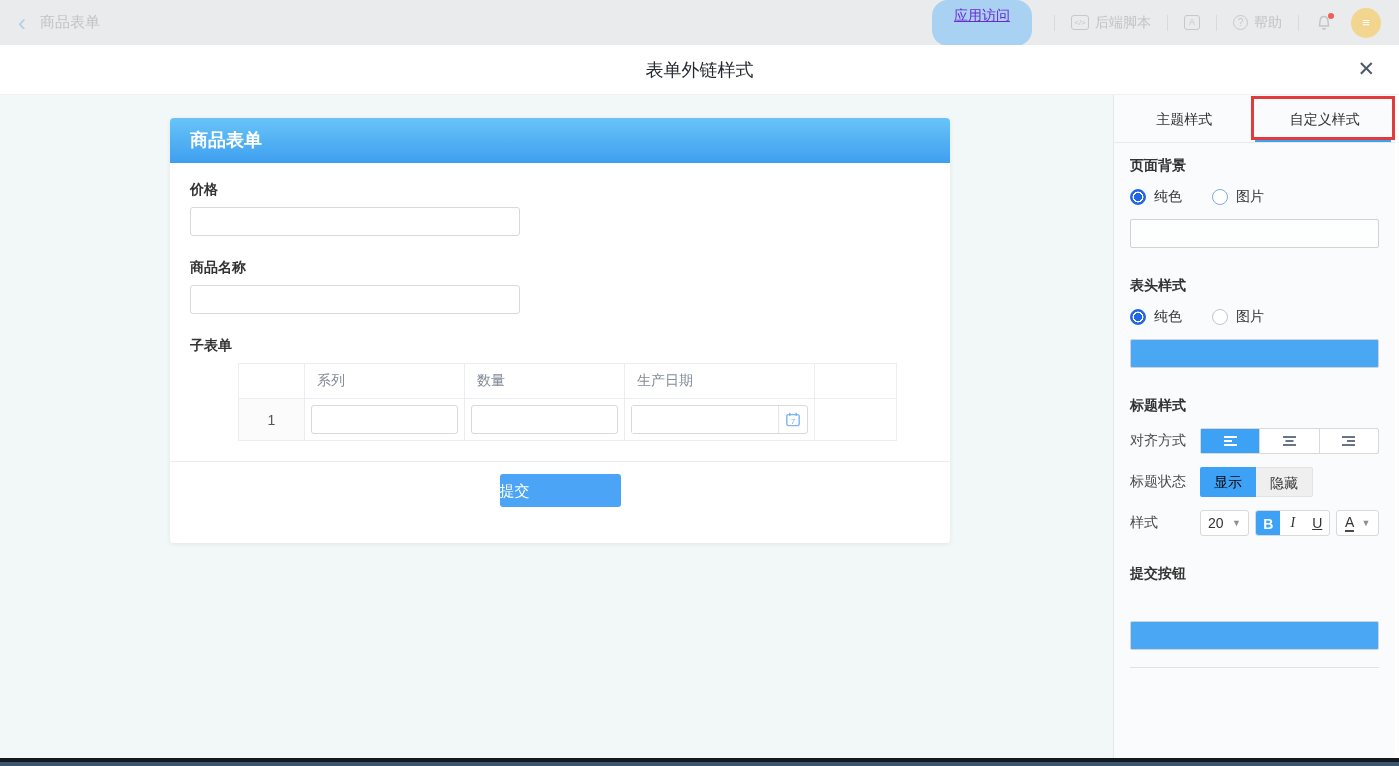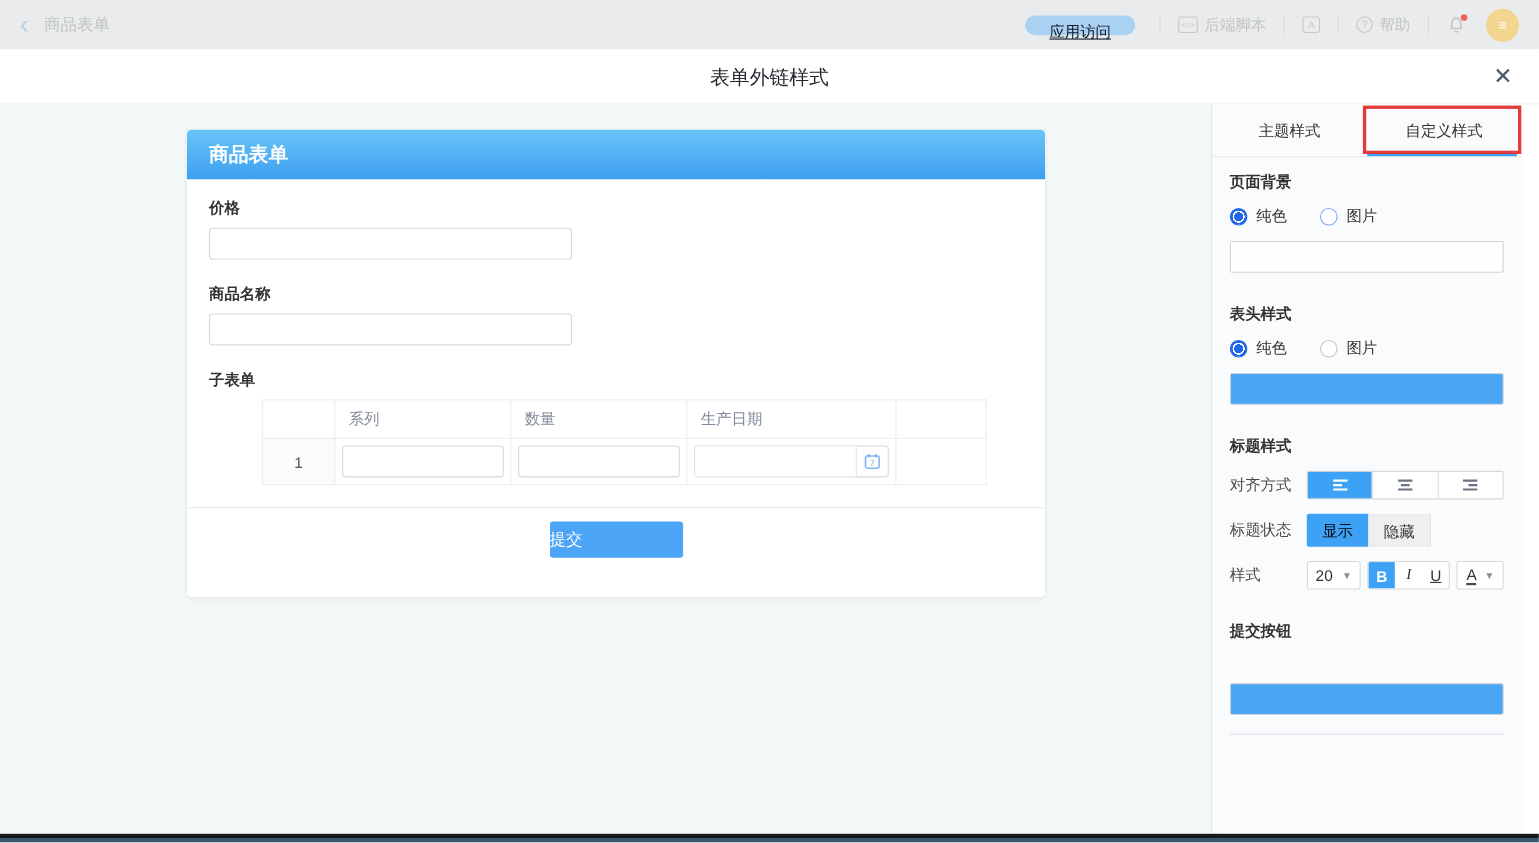--- a/index.html
+++ b/index.html
@@ -13,22 +13,22 @@
   
   .topbar {
     position:absolute; top:0; left:0; right:0; height:45px;
     background:#eaebec; display:flex; align-items:center; padding:0 18px;
     color:#c1c4c6; z-index:1;
   }
   .back { font-size:24px; line-height:45px; color:#b5cde5; margin-right:14px; cursor:pointer; }
   .tb-title { font-size:15px; }
   .tb-spacer { flex:1; }
   .pill-btn {
-    height:18px; line-height:30px; padding:0 22px; border-radius:16px;
-    background:#a9d1f1; color:#0f172a; font-size:14px; margin-right:6px; cursor:pointer;text-decoration:underline;
+    height:46px; line-height:30px; padding:0 22px; border-radius:16px;
+    background:#a9d1f1; color:#6d28d9; font-size:14px; margin-right:6px; cursor:pointer;text-decoration:underline;
   }
   .tb-div { width:1px; height:16px; background:#d9dadb; margin:0 16px; }
   .tb-item { display:flex; align-items:center; gap:6px; font-size:14px; cursor:pointer; }
   .mini-box {
     width:18px; height:15px; border:1px solid #c6c9cb; border-radius:3px;
     font-size:8px; line-height:13px; text-align:center; color:#c6c9cb;
   }
   .mini-circle {
     width:15px; height:15px; border:1px solid #c6c9cb; border-radius:50%;
     font-size:10px; line-height:13px; text-align:center; color:#c6c9cb;
@@ -92,21 +92,21 @@
     display:flex; align-items:center; justify-content:center; cursor:pointer;
   }
   .card-footer { border-top:1px solid #ececec; margin-top:20px; padding:12px 0 0; text-align:center; }
   .submit-btn {
     display:inline-block; width:121px; height:33px; line-height:33px; text-align:left;
     background:#4ba4f5; color:#fff; font-size:15px; border-radius:3px; cursor:pointer;
   }
 
   
   .sidebar {
-    position:absolute; top:50px; right:16px; bottom:0; width:282px;
+    position:absolute; top:50px; right:4px; bottom:0; width:282px;
     background:#fafbfc; border-left:1px solid #e5e8eb;
   }
   .side-tabs { position:relative; height:48px; display:flex; border-bottom:1px solid #e8eaec; }
   .side-tab {
     flex:1; text-align:center; line-height:48px; font-size:14px; color:#333;
     position:relative; cursor:pointer;
   }
   .tab-indicator { position:absolute; left:0; right:4px; bottom:0; height:3px; background:#3aa2f5; }
   .annotation {
     position:absolute; top:1px; left:137px; width:144px; height:44px;

